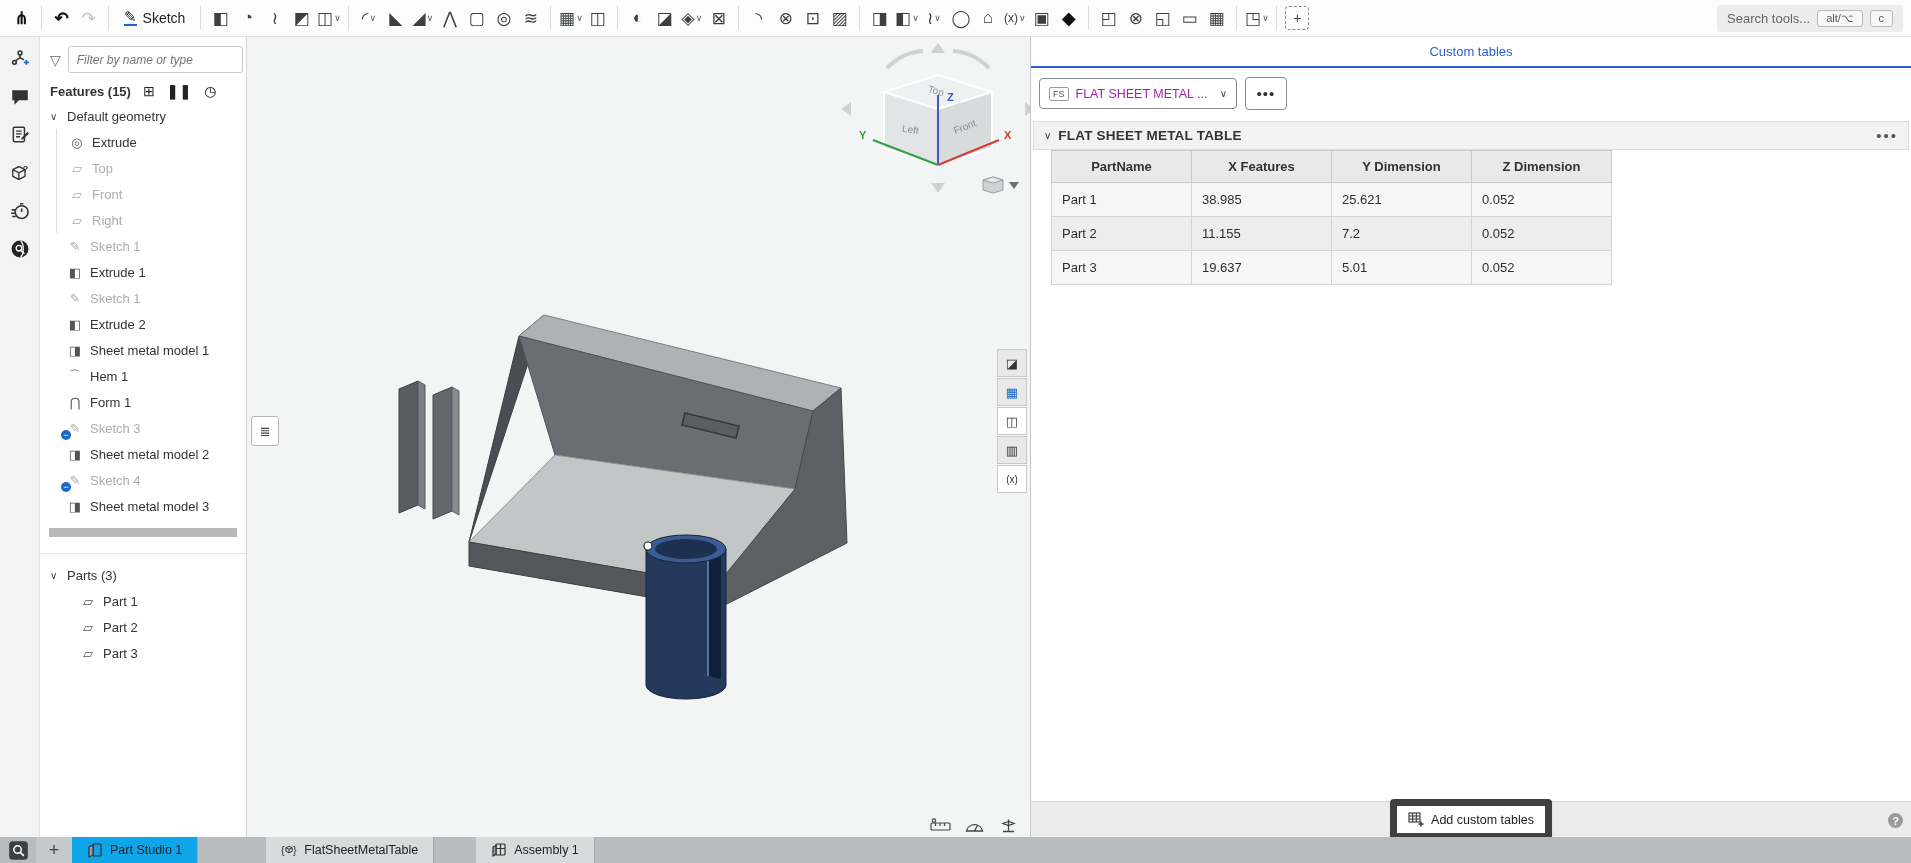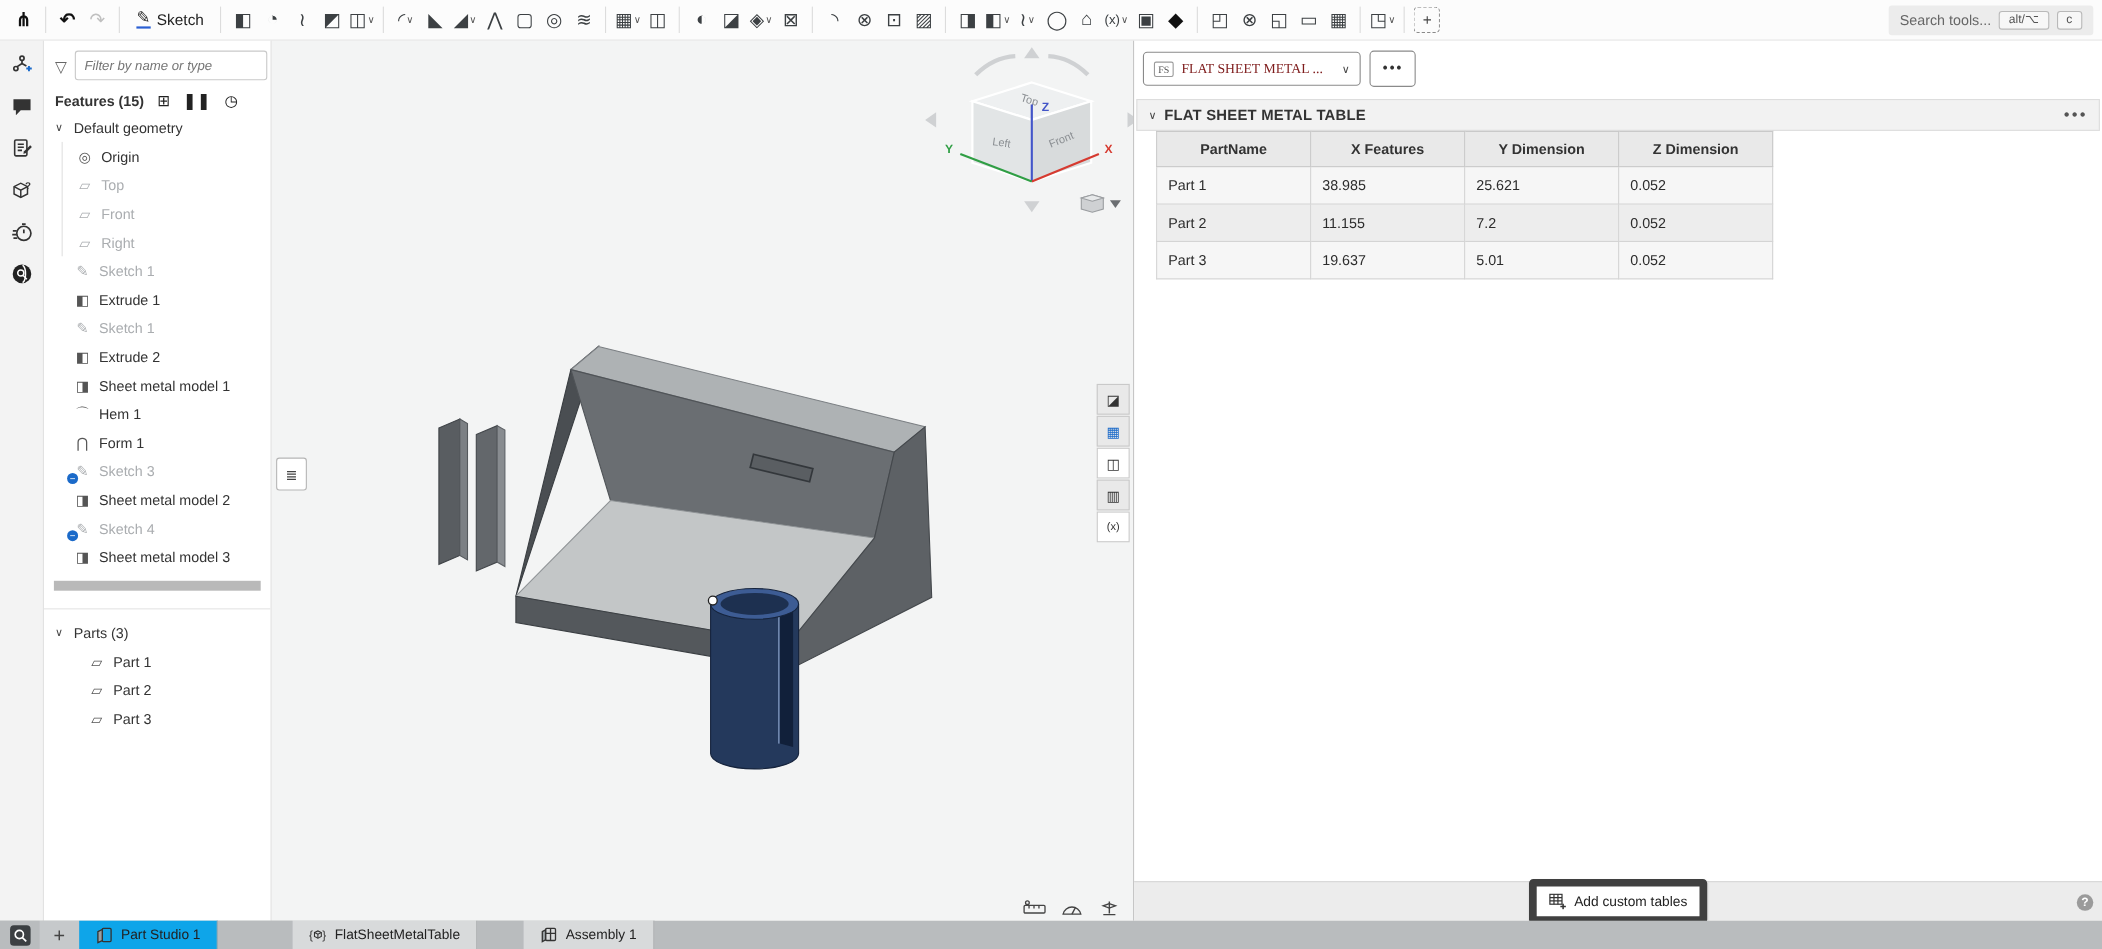--- a/index.html
+++ b/index.html
@@ -68,25 +68,25 @@
   .side-btn.lite{background:#fff;}
   .side-btn .accent{color:#1b6ac9;}
   .measure-tools{position:absolute;left:683px;top:781px;display:flex;gap:13px;align-items:center;}
   .measure-tools svg{width:21px;height:15px;}
 
   
   .rpanel{position:absolute;left:1030px;top:37px;width:881px;height:800px;background:#fff;
           border-left:1px solid #c6c6c6;box-sizing:border-box;}
   .rtab{height:29px;display:flex;align-items:center;justify-content:center;color:#2a5fd3;
         border-bottom:2px solid #2a5fd3;font-size:13px;}
-  .selector-row{display:flex;align-items:center;gap:8px;padding:9px 0 8px 8px;font-family:Liberation Serif, serif;}
+  .selector-row{display:flex;align-items:center;gap:8px;padding:9px 0 8px 8px;}
   .tbl-select{display:flex;align-items:center;gap:7px;border:1px solid #8a8a8a;border-radius:4px;
               height:31px;padding:0 9px;width:198px;box-sizing:border-box;background:#fff;}
   .fs-badge{border:1px solid #9a9a9a;border-radius:2px;font-size:9px;padding:1px 3px;color:#555;flex:none;}
-  .sel-txt{flex:1;font-size:12.5px;color:#7f1d1d;white-space:nowrap;overflow:hidden;}
+  .sel-txt{flex:1;font-size:12.5px;color:#a21caf;white-space:nowrap;overflow:hidden;}
   .sel-chev{font-size:10px;color:#444;}
   .more-btn{border:1px solid #8a8a8a;border-radius:4px;height:31px;width:40px;display:flex;
             align-items:center;justify-content:center;font-size:15px;letter-spacing:1px;color:#333;background:#fff;}
   .section-hdr{margin:3px 2px 0 2px;background:#f2f2f2;border:1px solid #ddd;height:29px;
                display:flex;align-items:center;padding:0 10px;box-sizing:border-box;}
   .section-hdr .chev{font-size:10px;color:#444;margin-right:7px;}
   .section-hdr .ttl{font-weight:bold;font-size:13.5px;letter-spacing:.2px;}
   .section-hdr .dots{margin-left:auto;color:#555;font-size:15px;letter-spacing:2px;}
   table.ctable{border-collapse:collapse;margin-left:20px;font-size:13px;}
   .ctable th{width:140px;height:32px;background:#e9e9e9;border:1px solid #c9c9c9;font-weight:bold;
@@ -341,21 +341,21 @@
       <span class="hdr-ic">◷</span>
     </div>
 
     <div class="titem root-item">
       <span class="caret">∨</span>
       <span>Default geometry</span>
     </div>
     <div class="geo-children" id="geo-children">
         <div class="titem ">
           <span class="ticon">◎</span>
-          <span>Origin</span>
+          <span>Extrude</span>
         </div>
         <div class="titem  grey">
           <span class="ticon">▱</span>
           <span>Top</span>
         </div>
         <div class="titem  grey">
           <span class="ticon">▱</span>
           <span>Front</span>
         </div>
         <div class="titem  grey">
@@ -524,20 +524,23 @@
         <div><svg viewBox="0 0 21 15">
             <g fill="none" stroke="#444" stroke-width="1.3">
               <path d="M10.5 1.5v11M5 13.5h11"></path>
               <path d="M10.5 3.5l-5.5 2 5.5 2 5.5-2z"></path>
             </g>
           </svg></div>
       </div>
   </div>
 
   <div class="rpanel">
+    <div class="rtab">
+      <span>Custom tables</span>
+    </div>
     <div class="selector-row">
       <div class="tbl-select">
         <span class="fs-badge">FS</span>
         <span class="sel-txt">FLAT SHEET METAL ...</span>
         <span class="sel-chev">∨</span>
       </div>
       <div class="more-btn">
         <span>•••</span>
       </div>
     </div>

